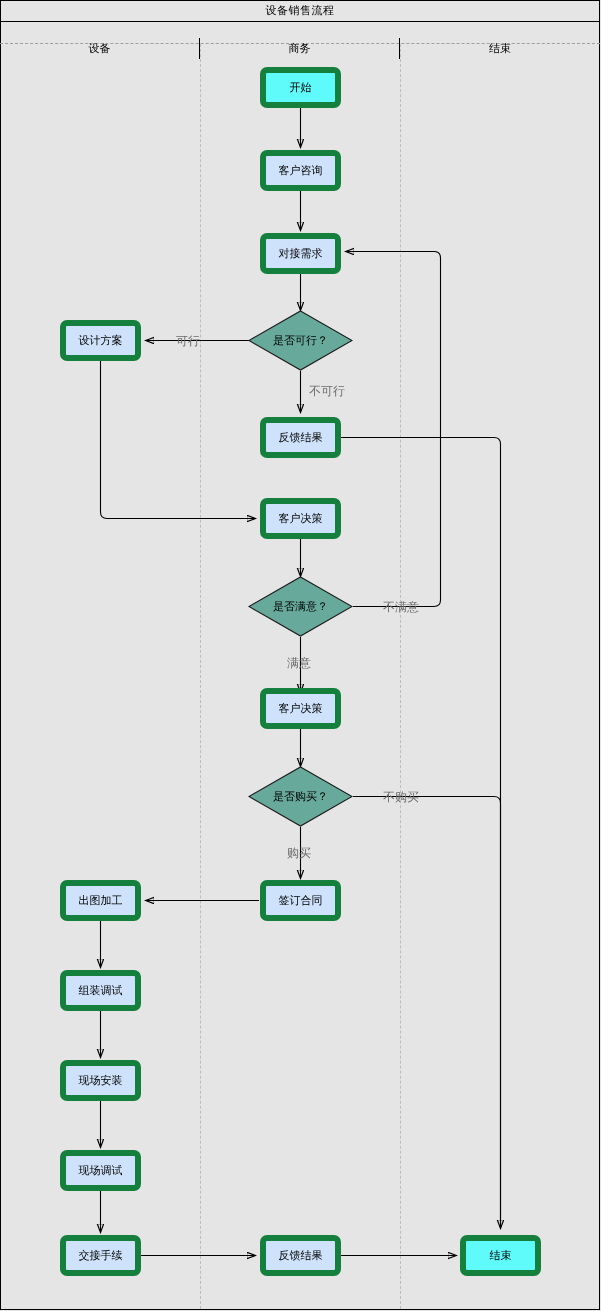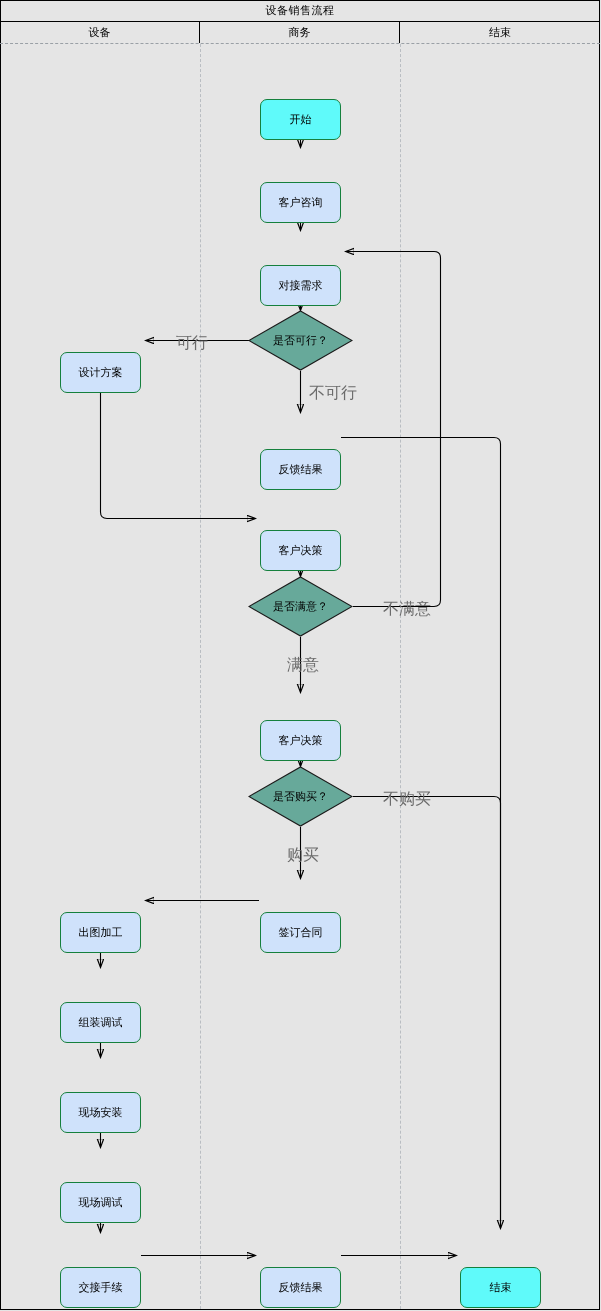--- a/index.html
+++ b/index.html
@@ -24,44 +24,43 @@
     display:flex;align-items:center;justify-content:center;
     font-size:11px;color:#000;letter-spacing:0.5px;
   }
   
   .lane-head-row{
     position:absolute;left:0;top:22px;width:600px;height:22px;
     border-bottom:1px dashed #9aa0a6;
     box-sizing:border-box;
   }
   .lane-head{
-    position:absolute;top:0;height:21px;
+    position:absolute;top:16px;height:21px;
     display:flex;align-items:center;justify-content:center;
     font-size:11px;color:#000;
     box-sizing:border-box;
   }
   .lane-head.l0{left:0;width:200px;border-right:1px solid #000;}
   .lane-head.l1{left:200px;width:200px;border-right:1px solid #000;}
   .lane-head.l2{left:400px;width:200px;}
   
   .lane-sep{
     position:absolute;top:44px;width:0;height:1265px;
     border-left:1px dashed #b9bdc2;
   }
   
   .node{
     position:absolute;
     box-sizing:border-box;
     display:flex;align-items:center;justify-content:center;
     font-size:11px;color:#000;
-    border:1px solid #15803d;
+    border:6px solid #15803d;
     border-radius:7px;
     line-height:1;
     white-space:nowrap;
-    margin-top:32px;
   }
   .node.process{background:#cfe2fb;}
   .node.terminal{background:#5ffafa;}
   
   .diamond{
     position:absolute;
   }
   .diamond svg{display:block;}
   .diamond .dlabel{
     position:absolute;left:0;top:0;width:100%;height:100%;
@@ -73,21 +72,21 @@
   #wires{
     position:absolute;left:0;top:0;width:601px;height:1311px;
     pointer-events:none;
   }
   #wires path,#wires line{
     fill:none;stroke:#000;stroke-width:1.1;
   }
   
   .elabel{
     position:absolute;
-    font-size:16px;color:#6b6b6b;
+    font-size:12px;color:#6b6b6b;
     background:transparent;
     white-space:nowrap;
   }
 </style>
 </head>
 <body>
 
 <div id="page">
 
   <div class="frame"></div>

